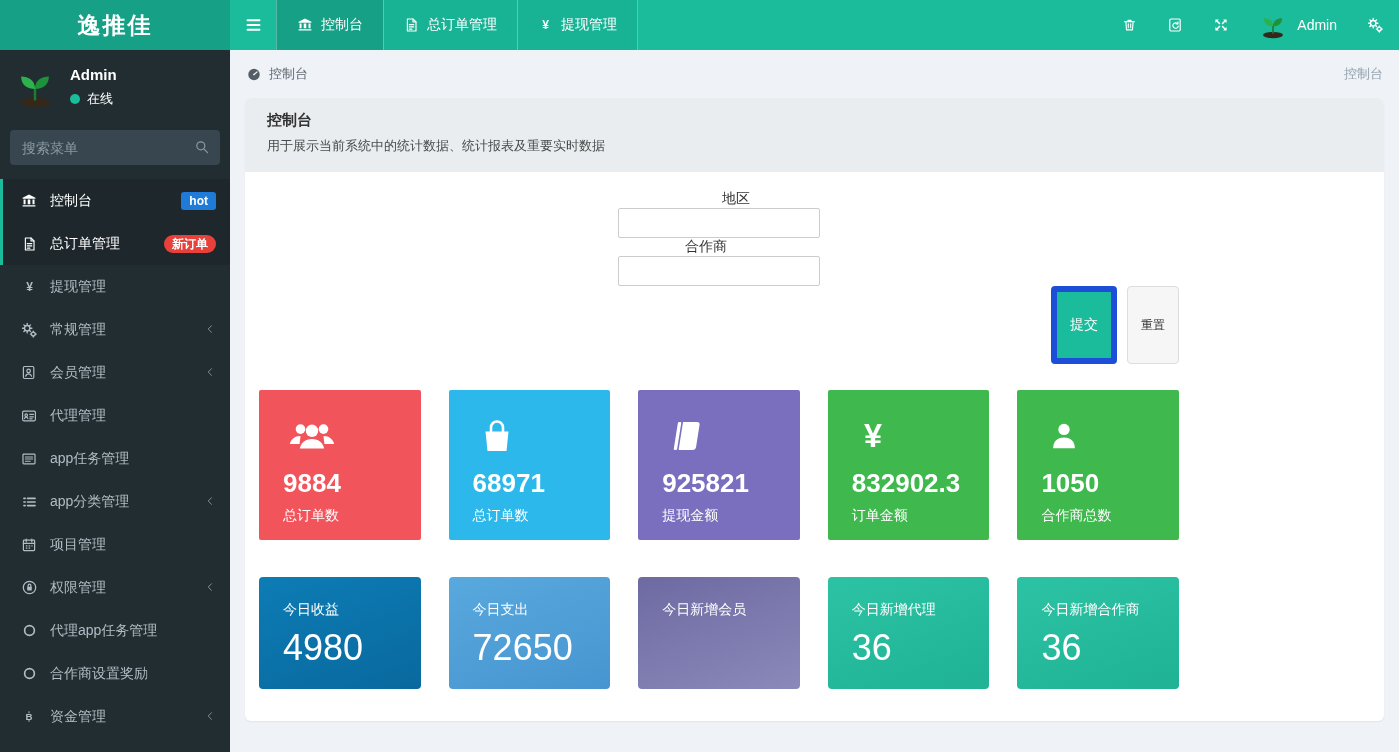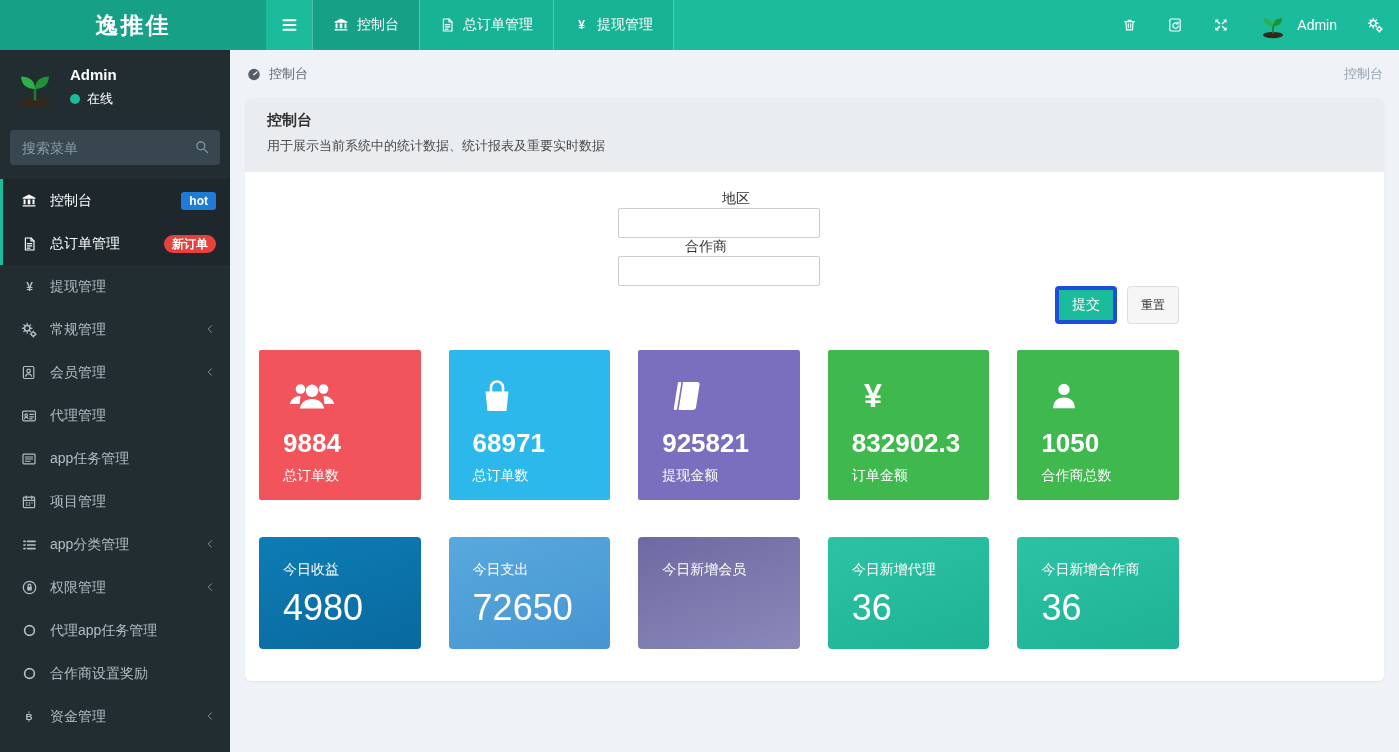--- a/index.html
+++ b/index.html
@@ -2,21 +2,21 @@
 <html><head>
 <meta charset="utf-8">
 <style>
   html,body{margin:0;padding:0;}
   body{width:1399px;height:752px;overflow:hidden;position:relative;
        font-family:"Liberation Sans","DejaVu Sans",sans-serif;background:#eff2f6;}
   .icon svg{display:block;}
 
   
   .topbar{position:absolute;top:0;left:0;right:0;height:50px;display:flex;z-index:10;}
-  .logo{width:266px;background:#16a085;color:#fff;font-size:23px;font-weight:700;
+  .logo{width:230px;background:#16a085;color:#fff;font-size:23px;font-weight:700;
         display:flex;align-items:center;justify-content:center;letter-spacing:2px;}
   .nav{flex:1;background:#1abc9c;display:flex;align-items:stretch;color:#fff;}
   .hamburger{width:46px;display:flex;align-items:center;justify-content:center;cursor:pointer;}
   .tab{display:flex;align-items:center;gap:8px;padding:0 20px;font-size:14px;cursor:pointer;
        background:rgba(0,0,0,0.045);border-left:1px solid rgba(255,255,255,0.28);}
   .tab:last-of-type{border-right:1px solid rgba(255,255,255,0.28);}
   .tab.active{background:rgba(0,0,0,0.145);}
   .nav-right{margin-left:auto;display:flex;align-items:center;}
   .nav-btn{padding:0 15px;height:50px;display:flex;align-items:center;cursor:pointer;}
   .nav-user{display:flex;align-items:center;gap:9px;padding:0 14px;font-size:14px;cursor:pointer;}
@@ -53,22 +53,22 @@
   .box-title{font-size:15px;font-weight:700;color:#333;margin-bottom:7px;}
   .box-sub{font-size:13px;color:#4a4a4a;}
   .box-body{padding:18px 14px 0;}
   .filter-row{width:920px;display:flex;align-items:center;margin-bottom:26px;flex-direction:column;}
   .f-label{font-size:14px;color:#333;margin-right:26px;}
   .f-label.first{margin-left:60px;}
   .f-input{width:202px;height:30px;border:1px solid #ccc;border-radius:2px;outline:none;
         padding:0 8px;font-size:14px;box-sizing:border-box;background:#fff;}
   .f-gap{width:125px;}
   .f-buttons{margin-left:auto;display:flex;gap:10px;}
-  .btn-submit{background:#1abc9c;color:#fff;border:4px solid #1d4ed8;border-radius:4px;
-        padding:6px 13px;font-size:14px;cursor:pointer;}
+  .btn-submit{background:#1abc9c;color:#fff;border:6px solid #1d4ed8;border-radius:4px;
+        padding:24px 13px;font-size:14px;cursor:pointer;}
   .btn-reset{background:#f6f6f6;color:#333;border:1px solid #ddd;border-radius:4px;
         padding:6px 13px;font-size:12px;cursor:pointer;}
   .stats{width:920px;display:grid;grid-template-columns:repeat(5,1fr);gap:28px;}
   .stats.r1{margin-bottom:37px;}
   .card1{height:150px;border-radius:2px;color:#fff;padding:24px 10px 0 24px;box-sizing:border-box;}
   .card1 .cicon{height:38px;margin:4px 0 12px 6px;color:#fff;}
   .card1 .num{font-size:26px;font-weight:700;}
   .card1 .lbl{font-size:14px;margin-top:8px;}
   .card2{height:112px;border-radius:4px;color:#fff;padding:24px 10px 0 24px;box-sizing:border-box;}
   .card2 .lbl{font-size:14px;}
@@ -281,43 +281,43 @@
               <rect stroke="currentColor" fill="none" stroke-width="1.5" stroke-linecap="round" stroke-linejoin="round" x="2.5" y="4" width="15" height="12" rx="1"></rect>
               <path stroke="currentColor" fill="none" stroke-width="1.5" stroke-linecap="round" stroke-linejoin="round" d="M5.5 7.5h9M5.5 10h9M5.5 12.8h6"></path>
             </svg>
           </span>
         </span>
         <span>app任务管理</span>
       </li>
       <li class="menu-item">
         <span class="mi">
           <span class="icon ">
+            <svg width="17" height="16" viewBox="0 0 20 20">
+              <g stroke="currentColor" stroke-width="2" stroke-linecap="round">
+                <path d="M3 5.5h1.6M7.5 5.5h9.5M3 10h1.6M7.5 10h9.5M3 14.5h1.6M7.5 14.5h9.5"></path>
+              </g>
+            </svg>
+          </span>
+        </span>
+        <span>app分类管理</span>
+        <span class="arrow"><svg width="12" height="12" viewBox="0 0 20 20">
+            <path stroke="currentColor" fill="none" stroke-width="1.5" stroke-linecap="round" stroke-linejoin="round" d="M12.5 4.5 7 10l5.5 5.5"></path>
+          </svg></span>
+      </li>
+      <li class="menu-item">
+        <span class="mi">
+          <span class="icon ">
             <svg width="16" height="16" viewBox="0 0 20 20">
               <rect stroke="currentColor" fill="none" stroke-width="1.5" stroke-linecap="round" stroke-linejoin="round" x="3" y="4" width="14" height="13" rx="1"></rect>
               <path stroke="currentColor" fill="none" stroke-width="1.5" stroke-linecap="round" stroke-linejoin="round" d="M3 8h14M6.5 2.5V6M13.5 2.5V6"></path>
               <path stroke="currentColor" stroke-width="1.6" d="M6 11h2M9.5 11h2M13 11h1.5M6 14h2M9.5 14h2"></path>
             </svg>
           </span>
         </span>
         <span>项目管理</span>
-      </li>
-      <li class="menu-item">
-        <span class="mi">
-          <span class="icon ">
-            <svg width="17" height="16" viewBox="0 0 20 20">
-              <g stroke="currentColor" stroke-width="2" stroke-linecap="round">
-                <path d="M3 5.5h1.6M7.5 5.5h9.5M3 10h1.6M7.5 10h9.5M3 14.5h1.6M7.5 14.5h9.5"></path>
-              </g>
-            </svg>
-          </span>
-        </span>
-        <span>app分类管理</span>
-        <span class="arrow"><svg width="12" height="12" viewBox="0 0 20 20">
-            <path stroke="currentColor" fill="none" stroke-width="1.5" stroke-linecap="round" stroke-linejoin="round" d="M12.5 4.5 7 10l5.5 5.5"></path>
-          </svg></span>
       </li>
       <li class="menu-item">
         <span class="mi">
           <span class="icon ">
             <svg width="17" height="17" viewBox="0 0 20 20">
               <circle stroke="currentColor" fill="none" stroke-width="1.5" stroke-linecap="round" stroke-linejoin="round" cx="10" cy="10" r="7.3"></circle>
               <rect fill="currentColor" x="7.3" y="9" width="5.4" height="4.6" rx="0.8"></rect>
               <path stroke="currentColor" fill="none" stroke-width="1.5" stroke-linecap="round" stroke-linejoin="round" d="M8.4 9V7.6a1.6 1.6 0 013.2 0V9"></path>
             </svg>
           </span>

